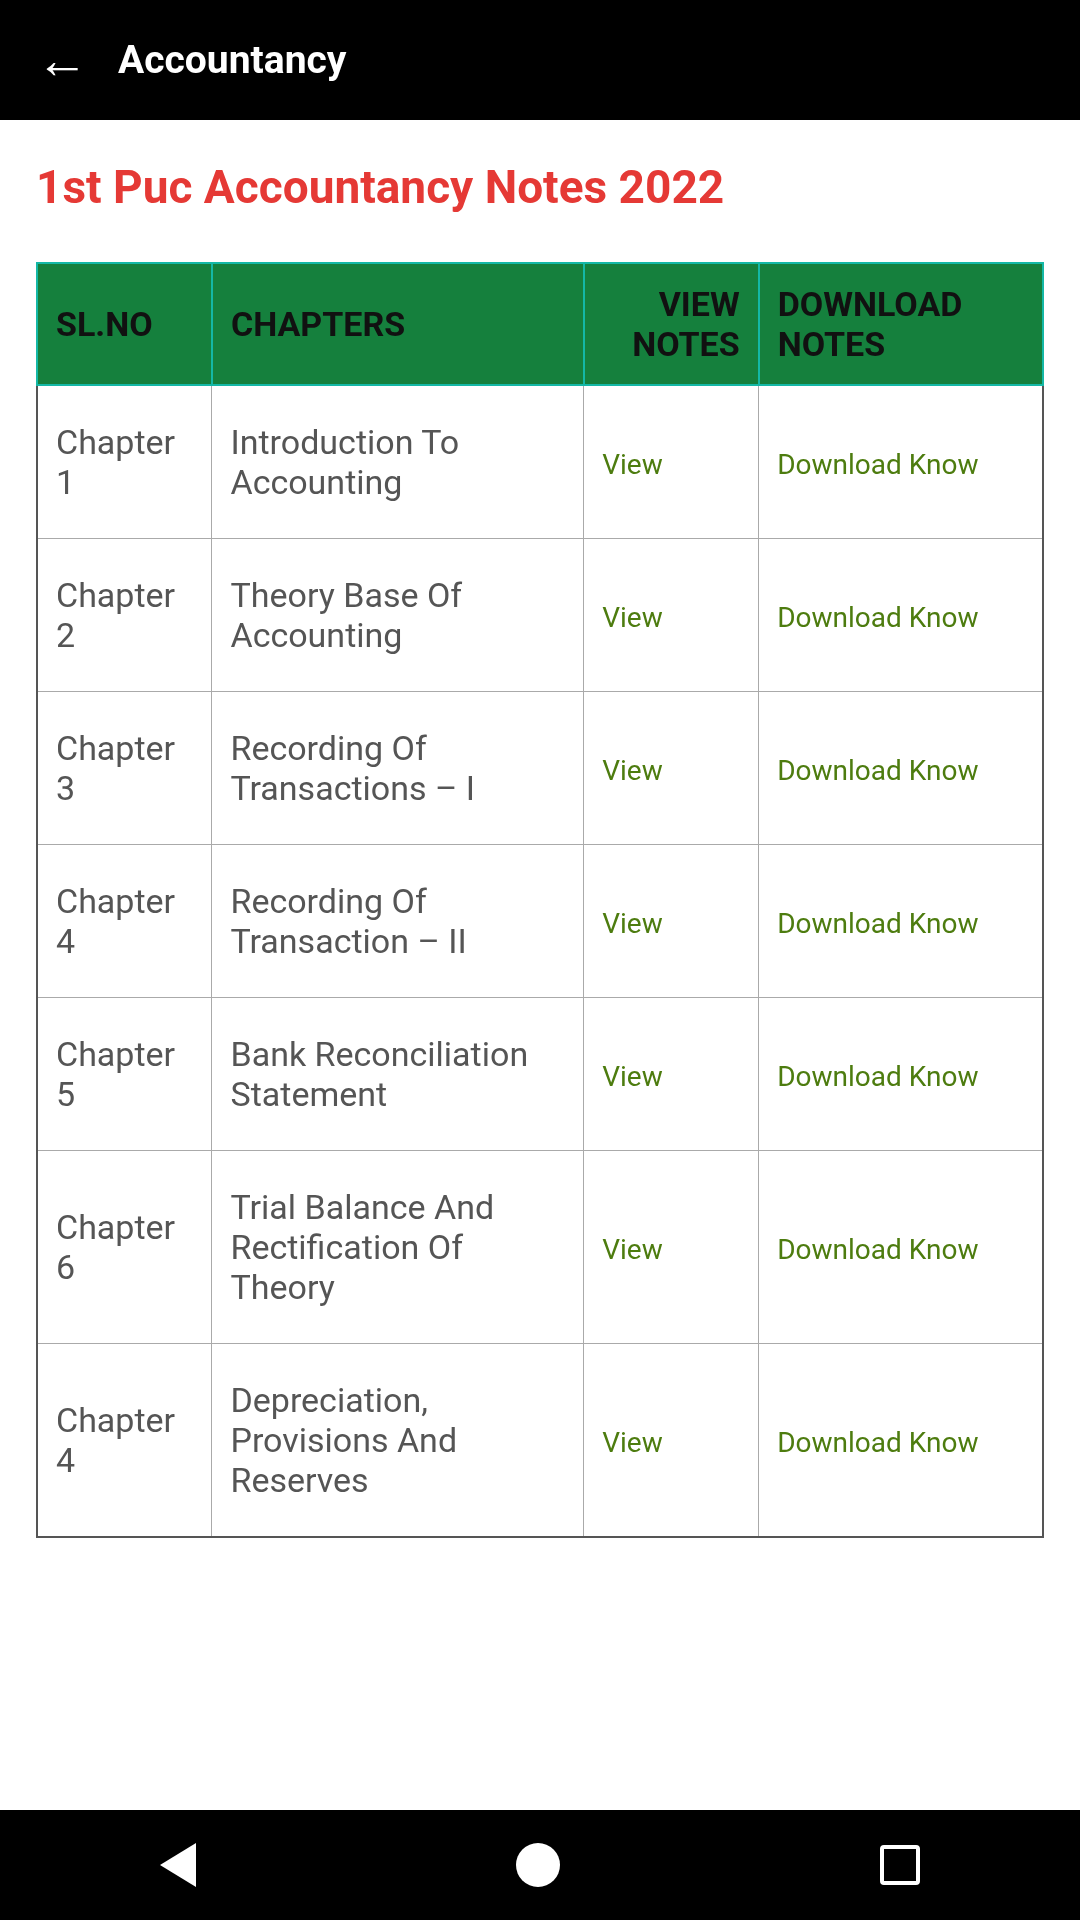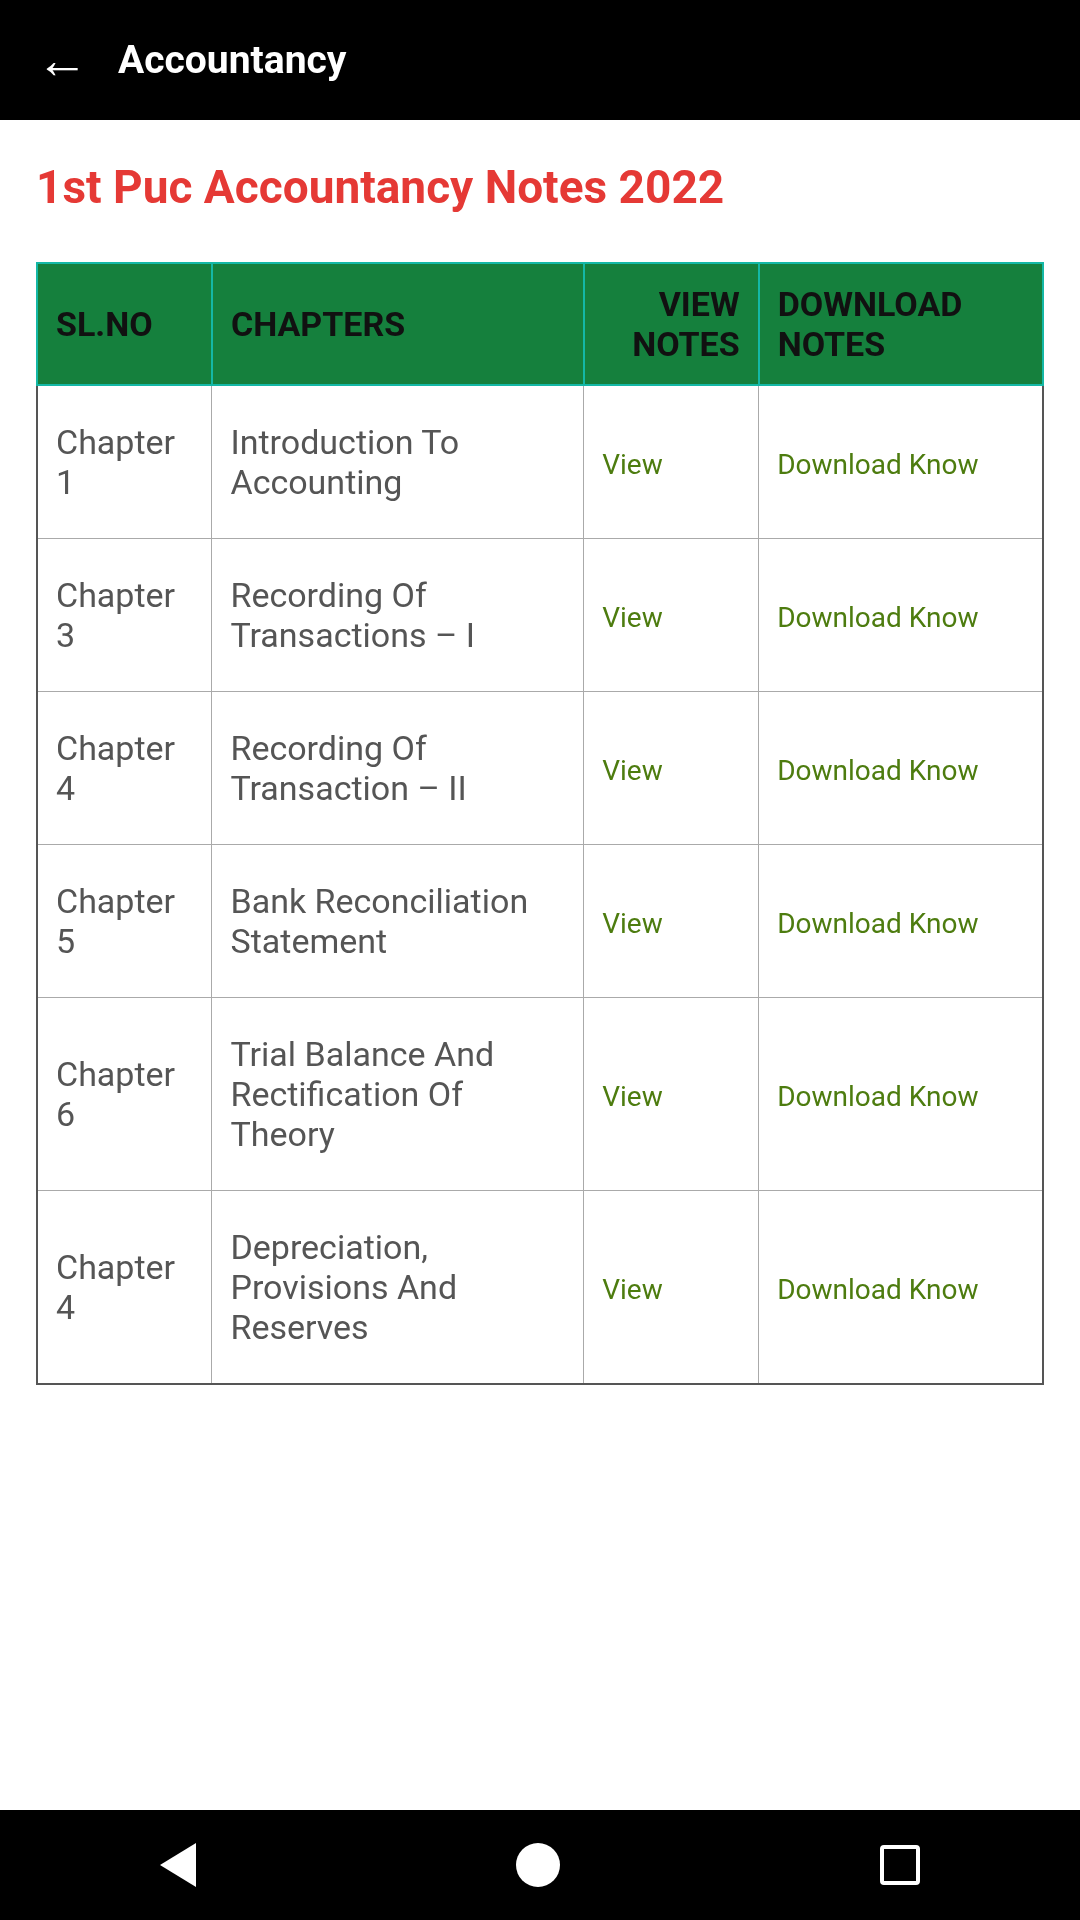--- a/index.html
+++ b/index.html
@@ -140,20 +140,26 @@
       </tr>
     </thead>
     <tbody id="table-body">
     <tr>
           <td>Chapter 1</td>
           <td>Introduction To Accounting</td>
           <td><span class="link-blue">View</span></td>
           <td><span class="link-blue">Download Know</span></td>
         </tr>
         <tr>
+          <td>Chapter 2</td>
+          <td>Theory Base Of Accounting</td>
+          <td><span class="link-blue">View</span></td>
+          <td><span class="link-blue">Download Know</span></td>
+        </tr>
+        <tr>
           <td>Chapter 3</td>
           <td>Recording Of Transactions – I</td>
           <td><span class="link-blue">View</span></td>
           <td><span class="link-blue">Download Know</span></td>
         </tr>
         <tr>
           <td>Chapter 4</td>
           <td>Recording Of Transaction – II</td>
           <td><span class="link-blue">View</span></td>
           <td><span class="link-blue">Download Know</span></td>

